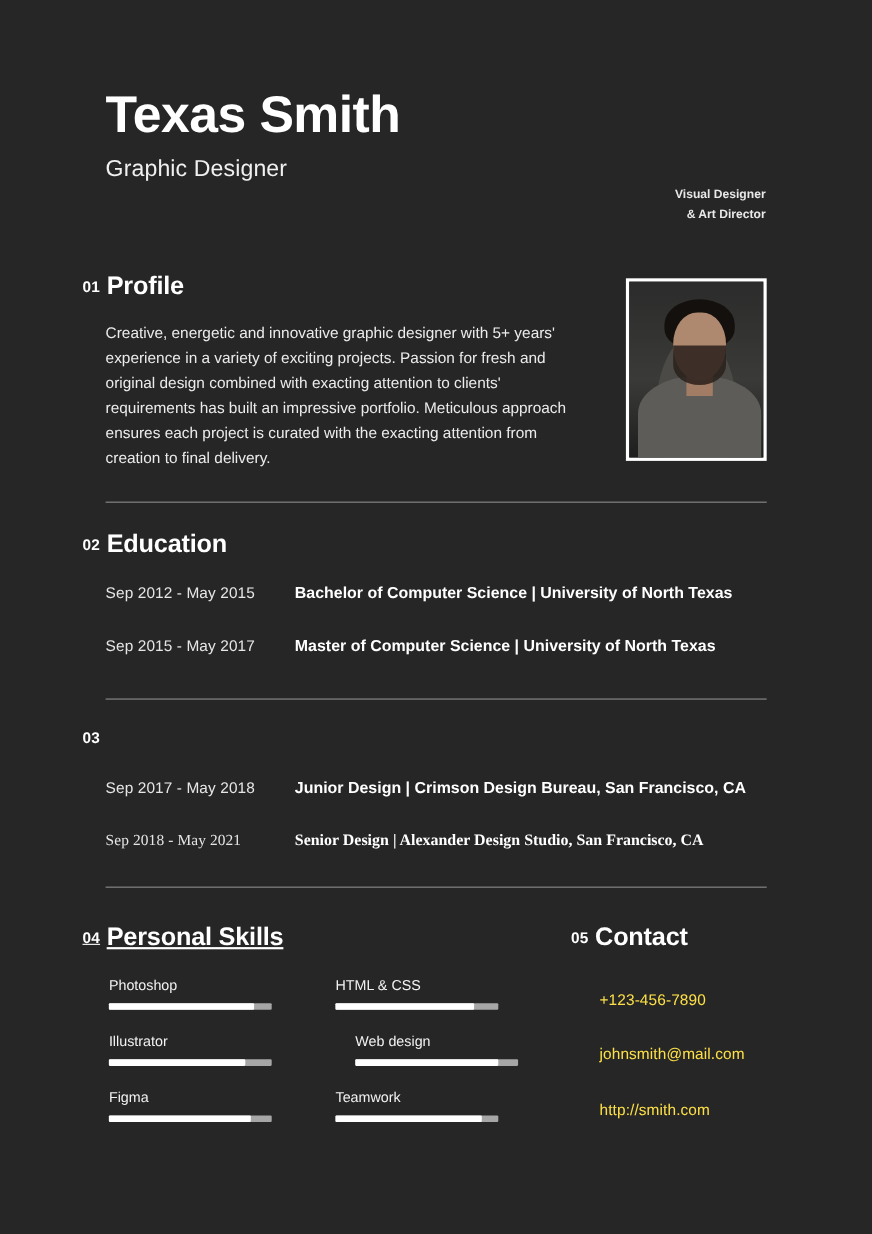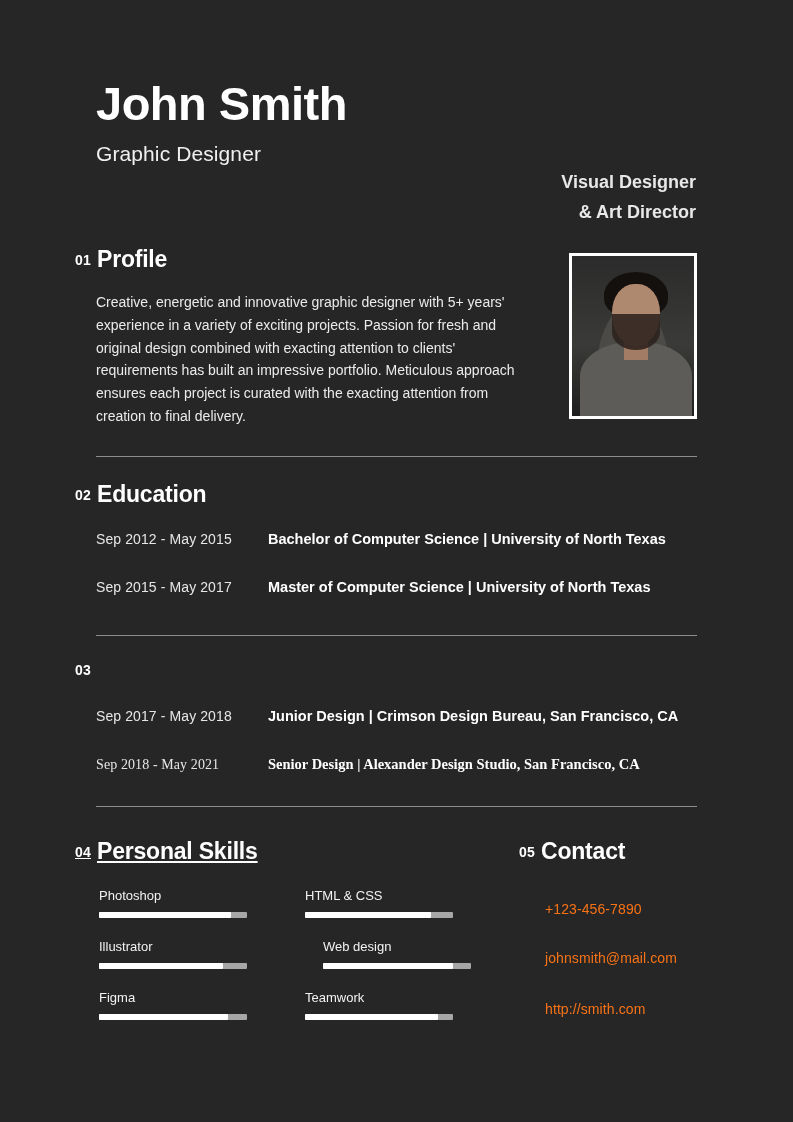--- a/index.html
+++ b/index.html
@@ -32,21 +32,21 @@
     font-weight: 400;
     color: #f0f0f0;
     margin-top: 12px;
     letter-spacing: 0.1px;
   }
   .header-right {
     position: absolute;
     right: 97px;
     top: 168px;
     text-align: right;
-    font-size: 18px;
+    font-size: 11px;
     font-weight: bold;
     line-height: 1.65;
     color: #e8e8e8;
   }
 
   
   .section-head {
     position: absolute;
     display: flex;
     align-items: flex-end;
@@ -171,31 +171,31 @@
     position: absolute;
     left: 0; top: 0; bottom: 0;
     background: #ffffff;
     border-radius: 1px;
   }
 
   
   .contact-item {
     position: absolute;
     font-size: 14px;
-    color: #f97316;
+    color: #fde047;
     letter-spacing: 0.1px;
   }
 </style>
 </head>
 <body>
 
 <div class="page">
 
   <div class="header">
-    <div class="name">John Smith</div>
+    <div class="name">Texas Smith</div>
     <div class="role">Graphic Designer</div>
   </div>
   <div class="header-right">
     <div>Visual Designer</div>
     <div>&amp; Art Director</div>
   </div>
 
   <div class="section-head" style="left:75px; top:246px;">
     <span class="sec-num">01</span>
     <span class="sec-title">Profile</span>

